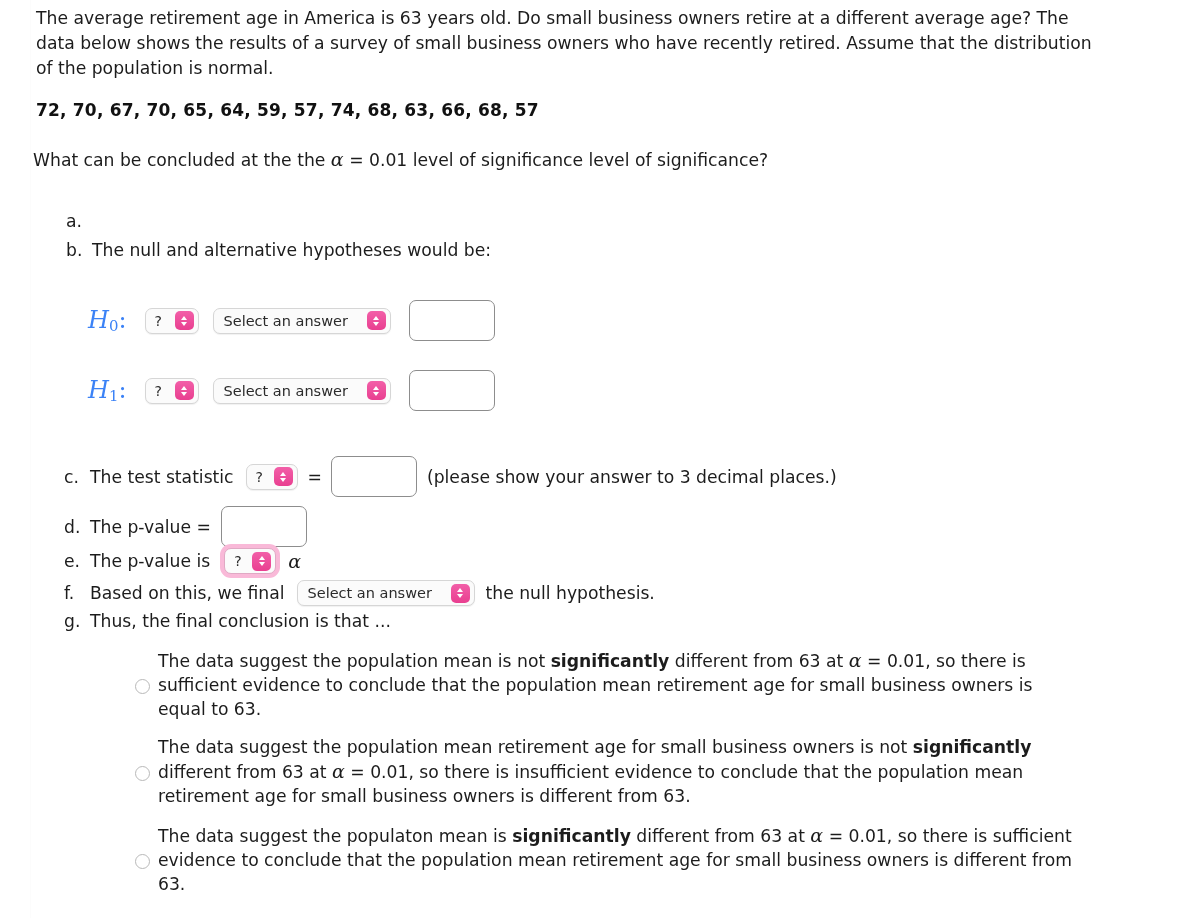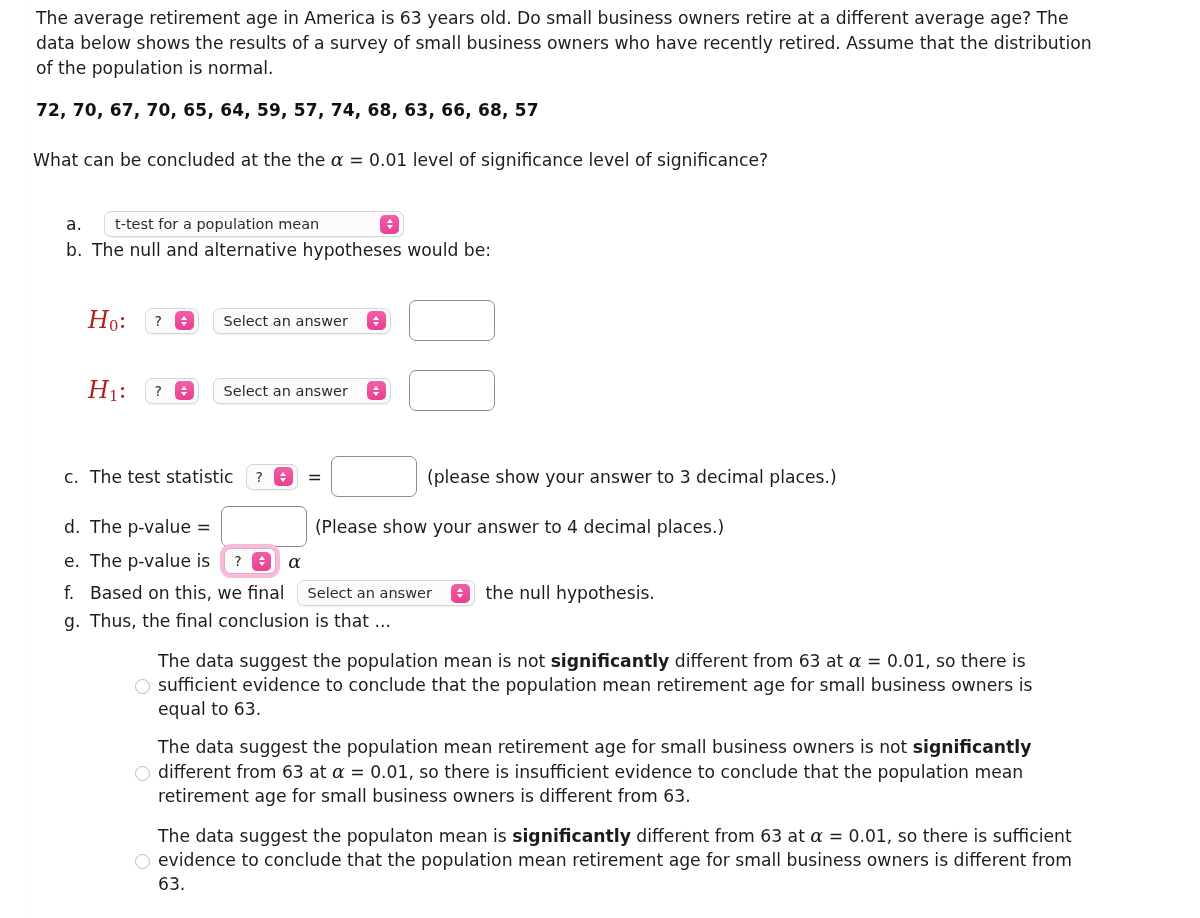--- a/index.html
+++ b/index.html
@@ -129,21 +129,21 @@
     background: #ffffff;
     box-sizing: border-box;
     vertical-align: middle;
   }
 
   
   .math {
     font-family: "DejaVu Serif", "Liberation Serif", serif;
     font-style: italic;
     font-size: 24px;
-    color: #b91c1c;
+    color: #3b82f6;
   }
   .math sub {
     font-size: 0.62em;
     font-style: normal;
     vertical-align: -0.22em;
   }
   .math .colon {
     font-style: normal;
   }
   .alpha {
@@ -188,29 +188,20 @@
   <div class="intro">The average retirement age in America is 63 years old. Do small business owners retire at a different average age? The data below shows the results of a survey of small business owners who have recently retired. Assume that the distribution of the population is normal.</div>
 
   <div class="data-list">72, 70, 67, 70, 65, 64, 59, 57, 74, 68, 63, 66, 68, 57</div>
 
   <div class="question-line">
     <span>What can be concluded at the the </span><span class="alpha">α</span><span> = 0.01 level of significance level of significance?</span>
   </div>
 
   <div class="item" style="left:66px; top:211px;">
     <span class="marker">a.</span>
-    <span class="sel" style="margin-left:12px; width:300px;">
-      <span class="sel-label">t-test for a population mean</span>
-      <span class="stepper">
-        <svg width="12" height="14" viewBox="0 0 12 14" aria-hidden="true">
-          <path d="M6 2 L9 6 L3 6 Z" fill="#ffffff"></path>
-          <path d="M6 12 L9 8 L3 8 Z" fill="#ffffff"></path>
-        </svg>
-      </span>
-    </span>
   </div>
 
   <div class="item" style="left:66px; top:240px;">
     <span class="marker">b.</span>
     <span>The null and alternative hypotheses would be:</span>
   </div>
 
   <div class="item" style="left:88px; top:300px;">
     <span class="math">
       <span>H</span><sub>0</sub><span class="colon">:</span>
@@ -275,21 +266,20 @@
     </span>
     <span style="margin-left:10px;">=</span>
     <span class="tinput" style="margin-left:9px; width:86px; height:41px;"></span>
     <span style="margin-left:10px;">(please show your answer to 3 decimal places.)</span>
   </div>
 
   <div class="item" style="left:64px; top:506px;">
     <span class="marker">d.</span>
     <span>The p-value =</span>
     <span class="tinput" style="margin-left:10px; width:86px; height:41px;"></span>
-    <span style="margin-left:8px;">(Please show your answer to 4 decimal places.)</span>
   </div>
 
   <div class="item" style="left:64px; top:548px;">
     <span class="marker">e.</span>
     <span>The p-value is</span>
     <span class="sel qmark focused" style="margin-left:14px; width:52px;">
       <span class="sel-label">?</span>
       <span class="stepper">
         <svg width="12" height="14" viewBox="0 0 12 14" aria-hidden="true">
           <path d="M6 2 L9 6 L3 6 Z" fill="#ffffff"></path>

